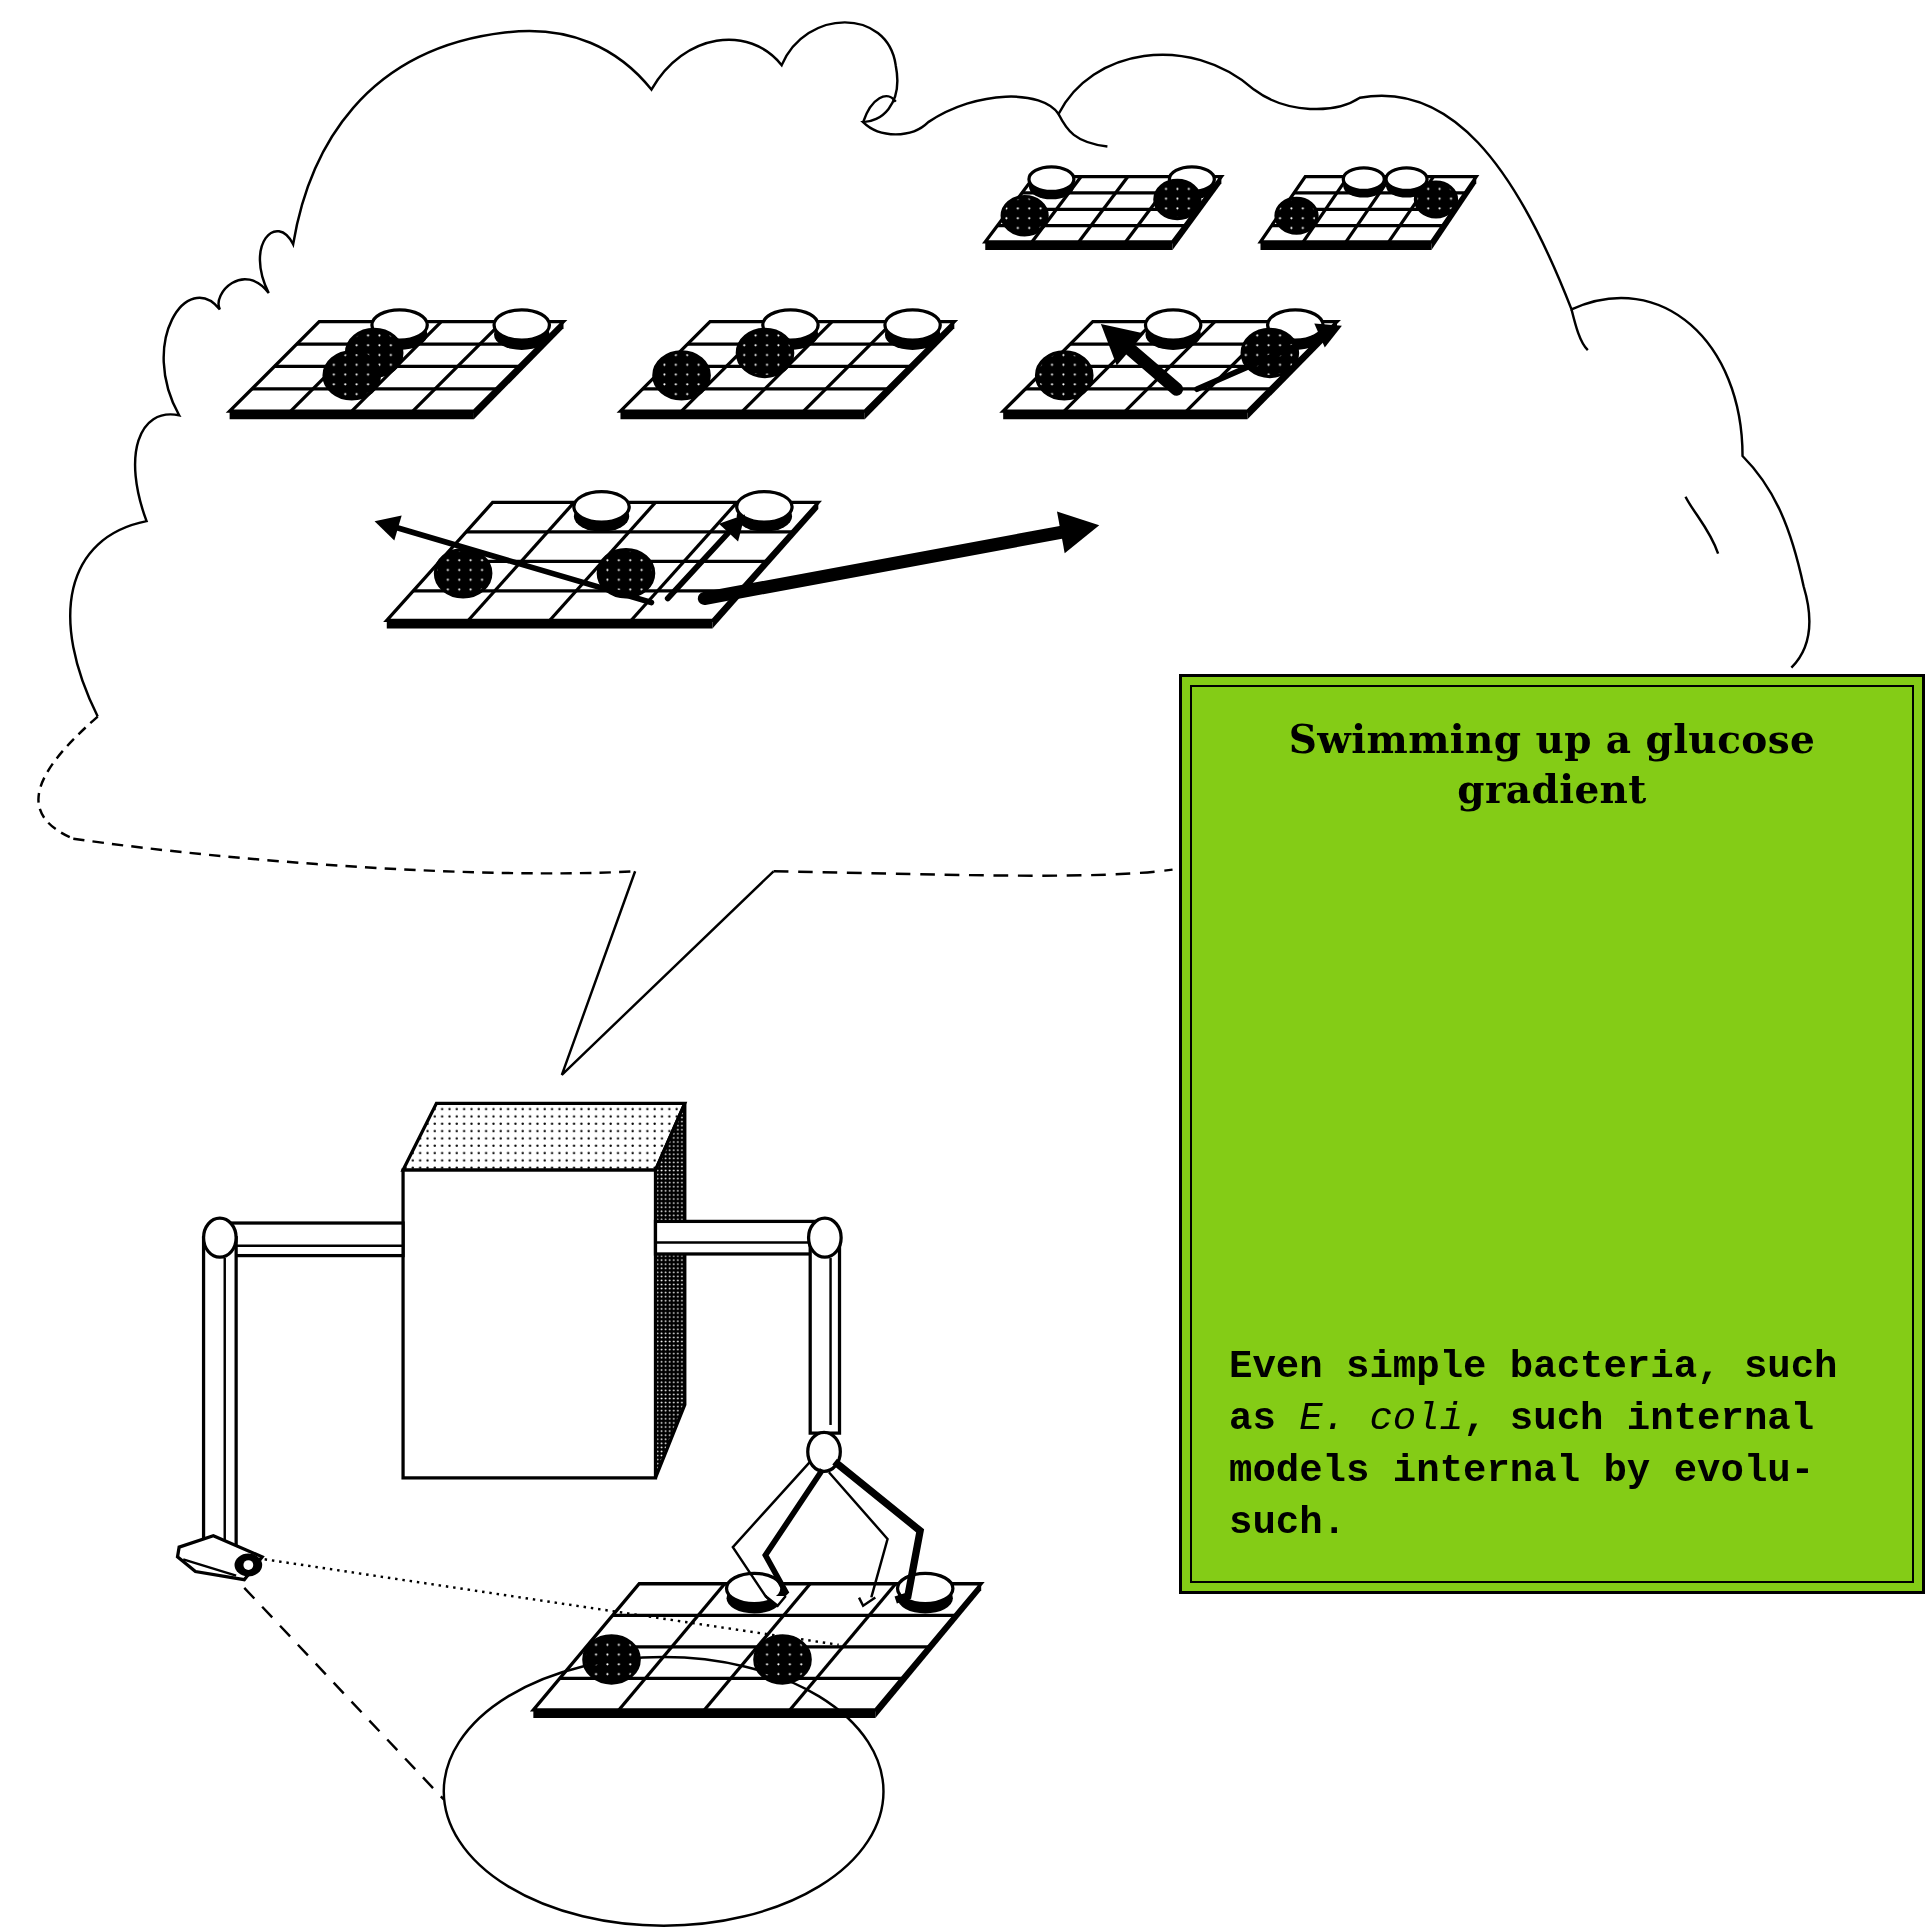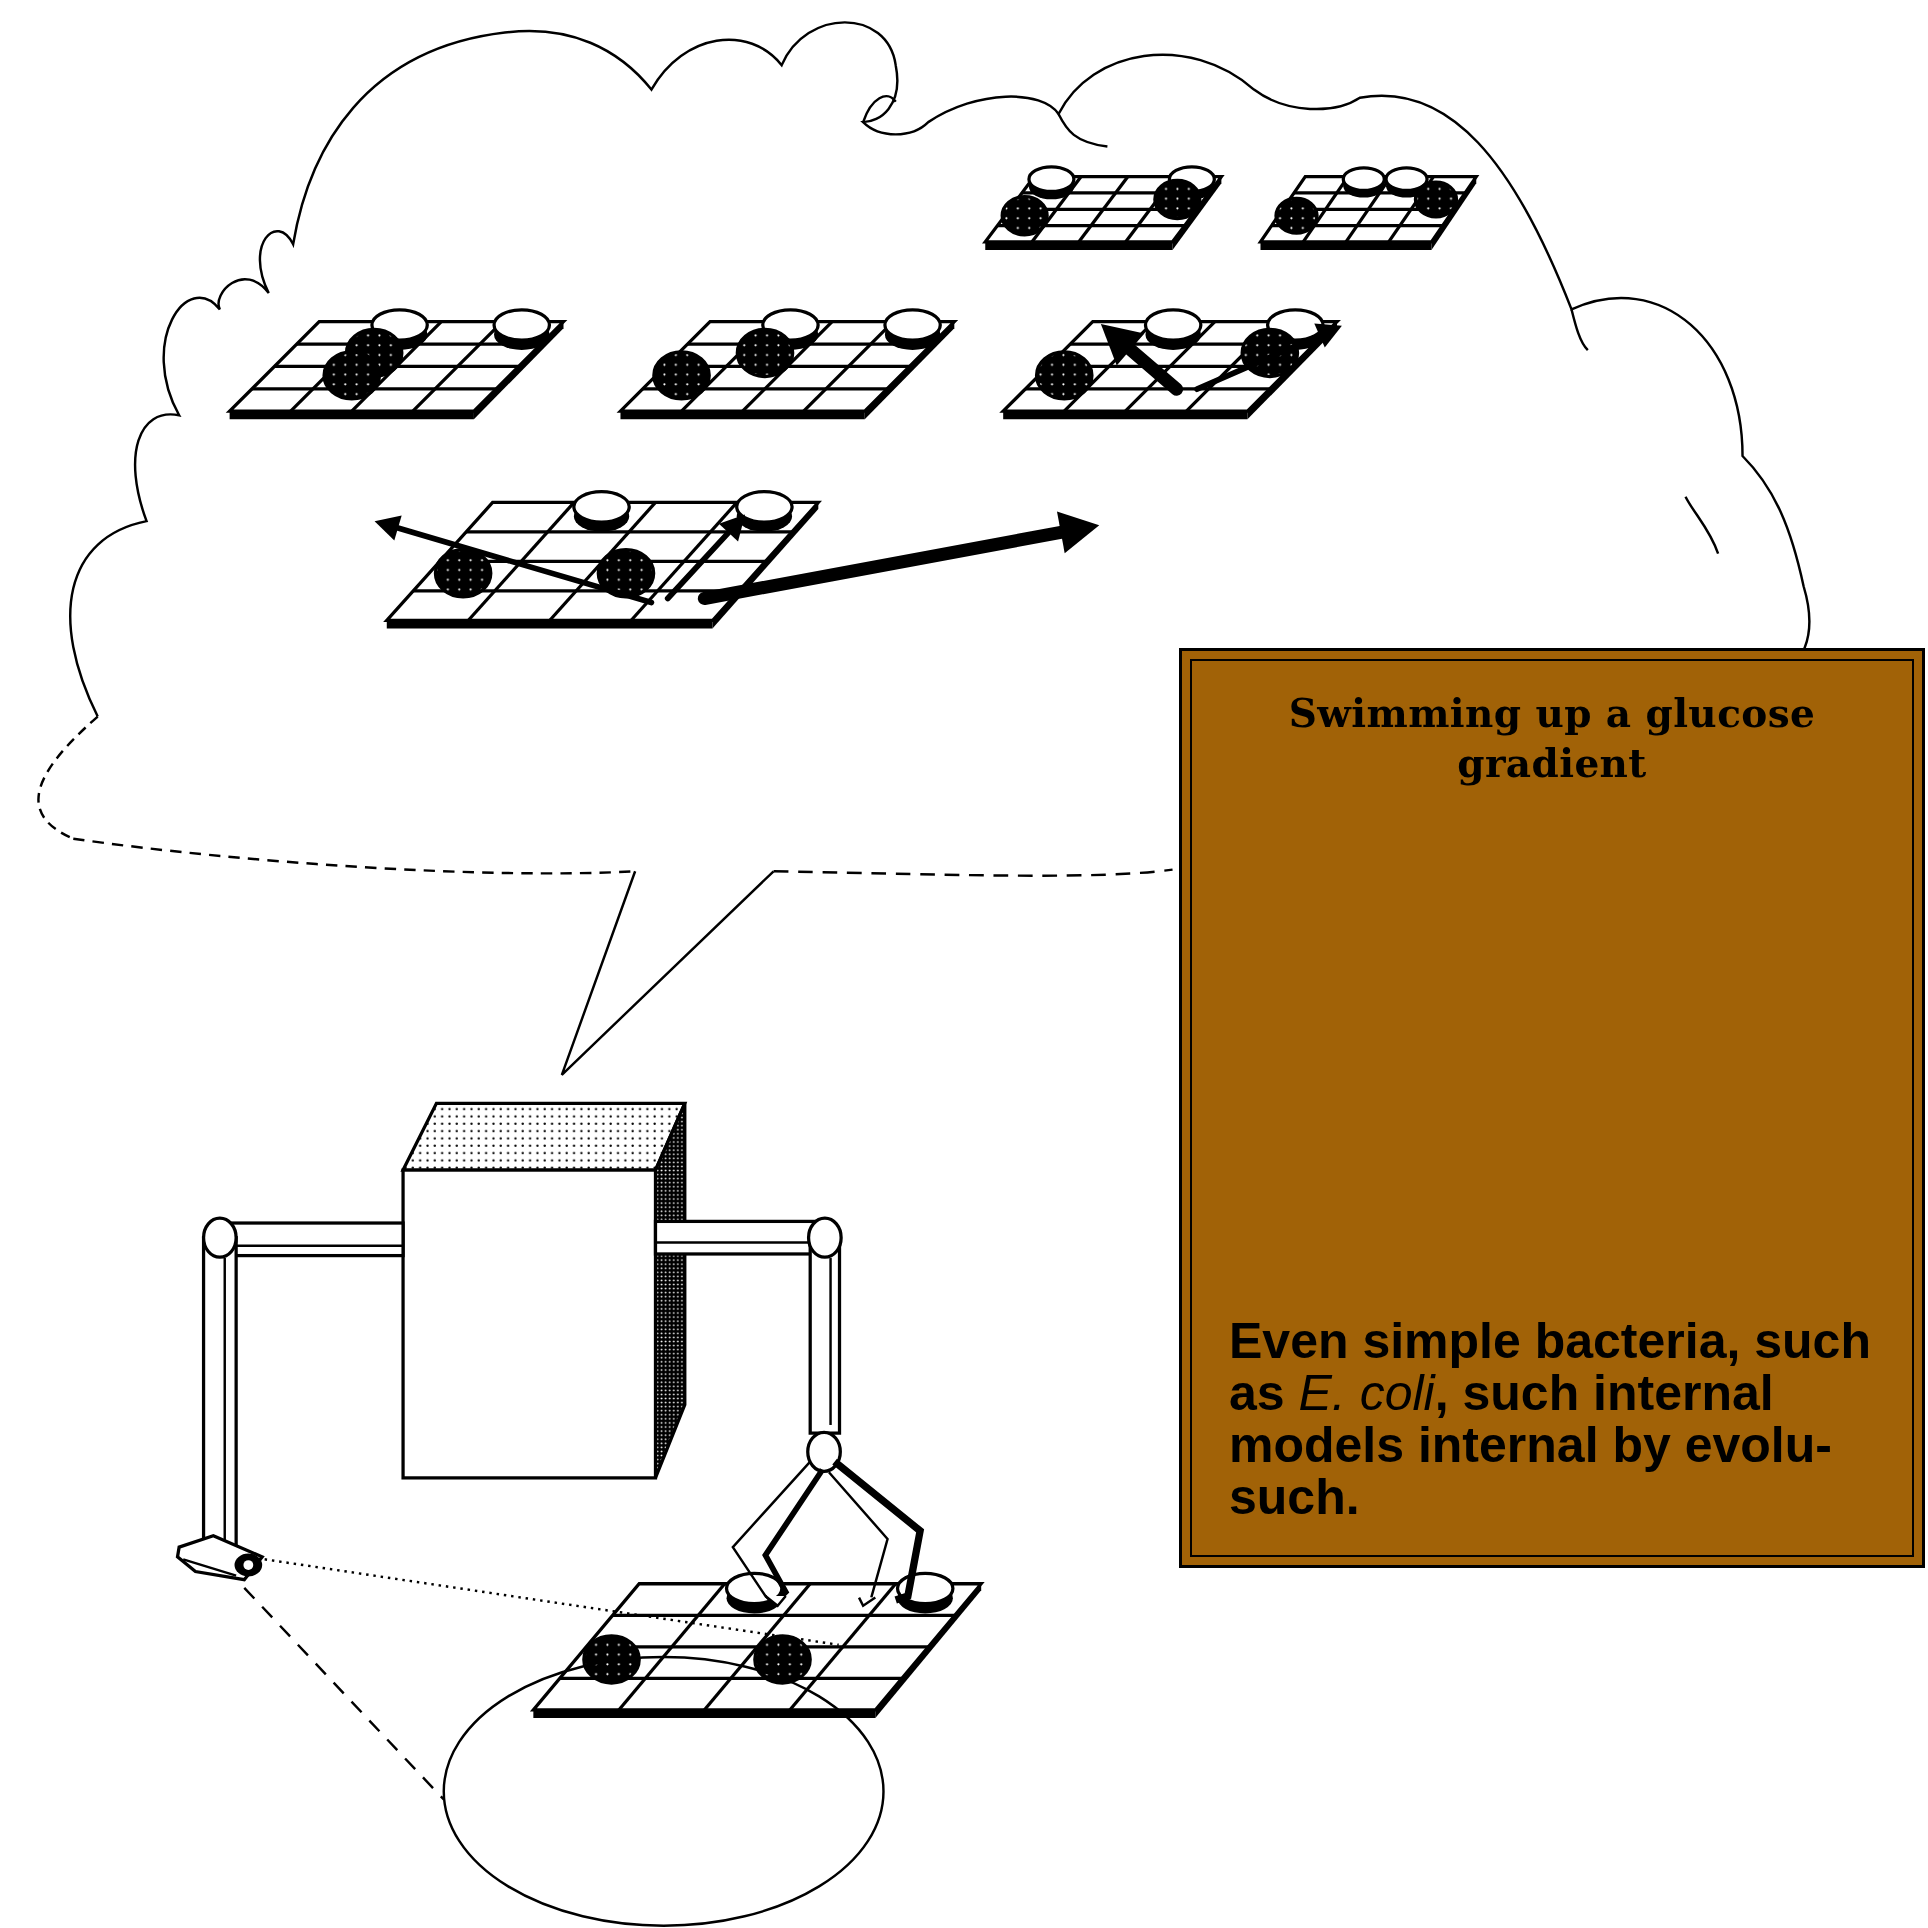--- a/index.html
+++ b/index.html
@@ -1,33 +1,33 @@
 <!DOCTYPE html>
 <html style="font-size:13px"><head>
 <meta charset="utf-8">
 <style>
   html, body { margin: 0; padding: 0; background: #ffffff; }
   body { width: 1929px; height: 1929px; position: relative; overflow: hidden; font-family: "DejaVu Serif", serif; }
   #stage { position: absolute; left: 0; top: 0; width: 1929px; height: 1929px; }
   .caption-box {
-    position: absolute; left: 1179px; top: 648px; width: 746px; height: 920px;
-    border: 3.3px solid #000; box-sizing: border-box; background: #a16207;
+    position: absolute; left: 1179px; top: 674px; width: 746px; height: 920px;
+    border: 3.3px solid #000; box-sizing: border-box; background: #84cc16;
   }
   .caption-inner {
     position: absolute; left: 8.1px; top: 8.1px; right: 8.1px; bottom: 8.1px;
     border: 2.4px solid #000;
   }
   .caption-title {
     position: absolute; left: 0; right: 0; top: 37px; text-align: center;
     font-family: "DejaVu Serif", serif; font-weight: bold; font-size: 39px; line-height: 50px;
     color: #000; letter-spacing: 0.4px;
   }
   .caption-body {
     position: absolute; left: 47px; right: 24.4px; top: 664px;
-    font-family: Liberation Sans, sans-serif; font-weight: bold; font-size: 50px; line-height: 52px;
+    font-family: Liberation Mono, monospace; font-weight: bold; font-size: 39px; line-height: 52px;
     color: #000;
   }
   .caption-body .em { font-style: italic; font-weight: normal; margin-top: 36px; }
 </style>
 </head>
 <body>
 
 <svg id="stage" width="1929" height="1929" viewBox="0 0 2369 2369" xmlns="http://www.w3.org/2000/svg">
   <defs>
     <pattern id="dots" width="9" height="9" patternUnits="userSpaceOnUse">

